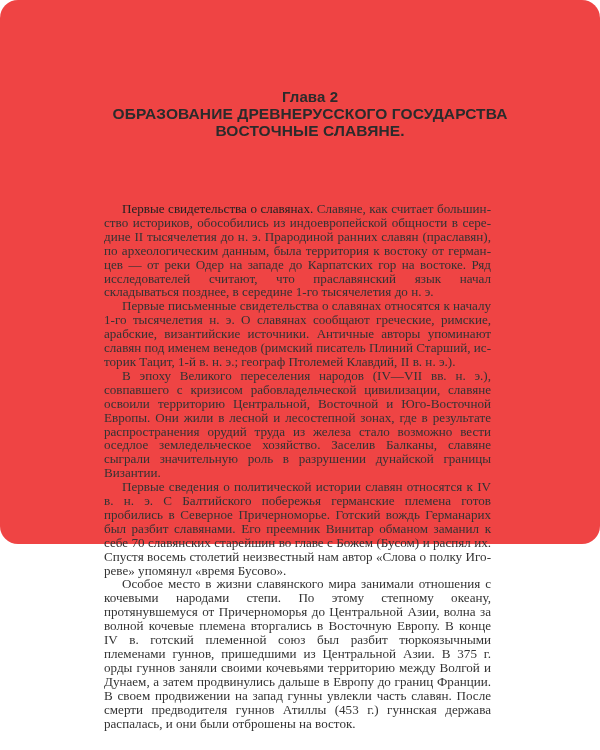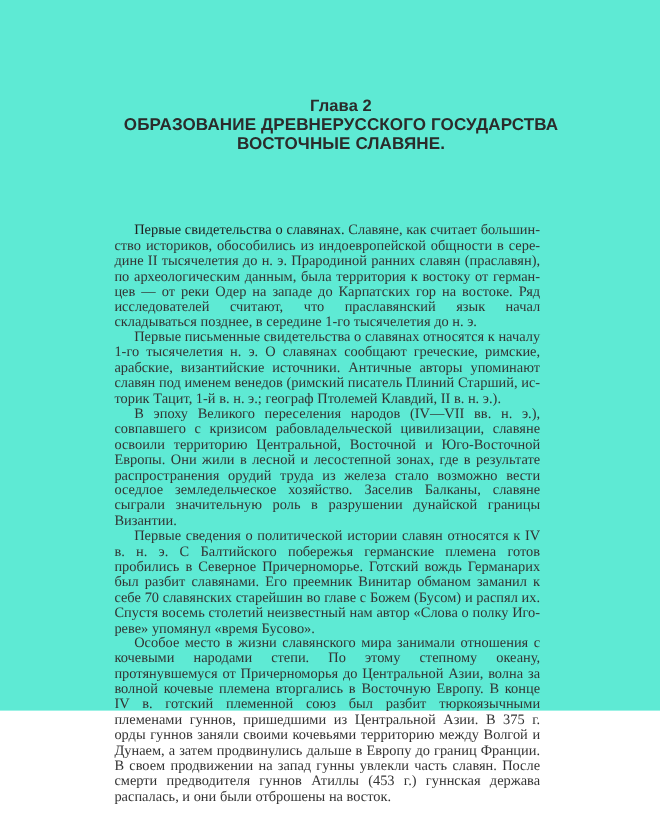--- a/index.html
+++ b/index.html
@@ -4,22 +4,23 @@
   <style>
     html, body { margin: 0; padding: 0; }
     body {
       width: 600px; height: 750px;
       background: #ffffff;
       position: relative;
       overflow: hidden;
       color: #2a2a2a;
     }
     .page {
-      position: absolute; left: 0; top: 0; width: 600px; height: 646px;
-      background: #5eead4;
+      position: absolute; left: 0; top: 0; width: 600px; height: 544px;
+      background: #ef4444;
+      border-radius: 18px;
     }
     .heading {
       position: absolute;
       left: 100px; width: 420px;
       top: 88px;
       text-align: center;
       font-family: "Liberation Sans", "DejaVu Sans", sans-serif;
       font-weight: bold;
       color: #2b2b2b;
       font-size: 15.5px;

